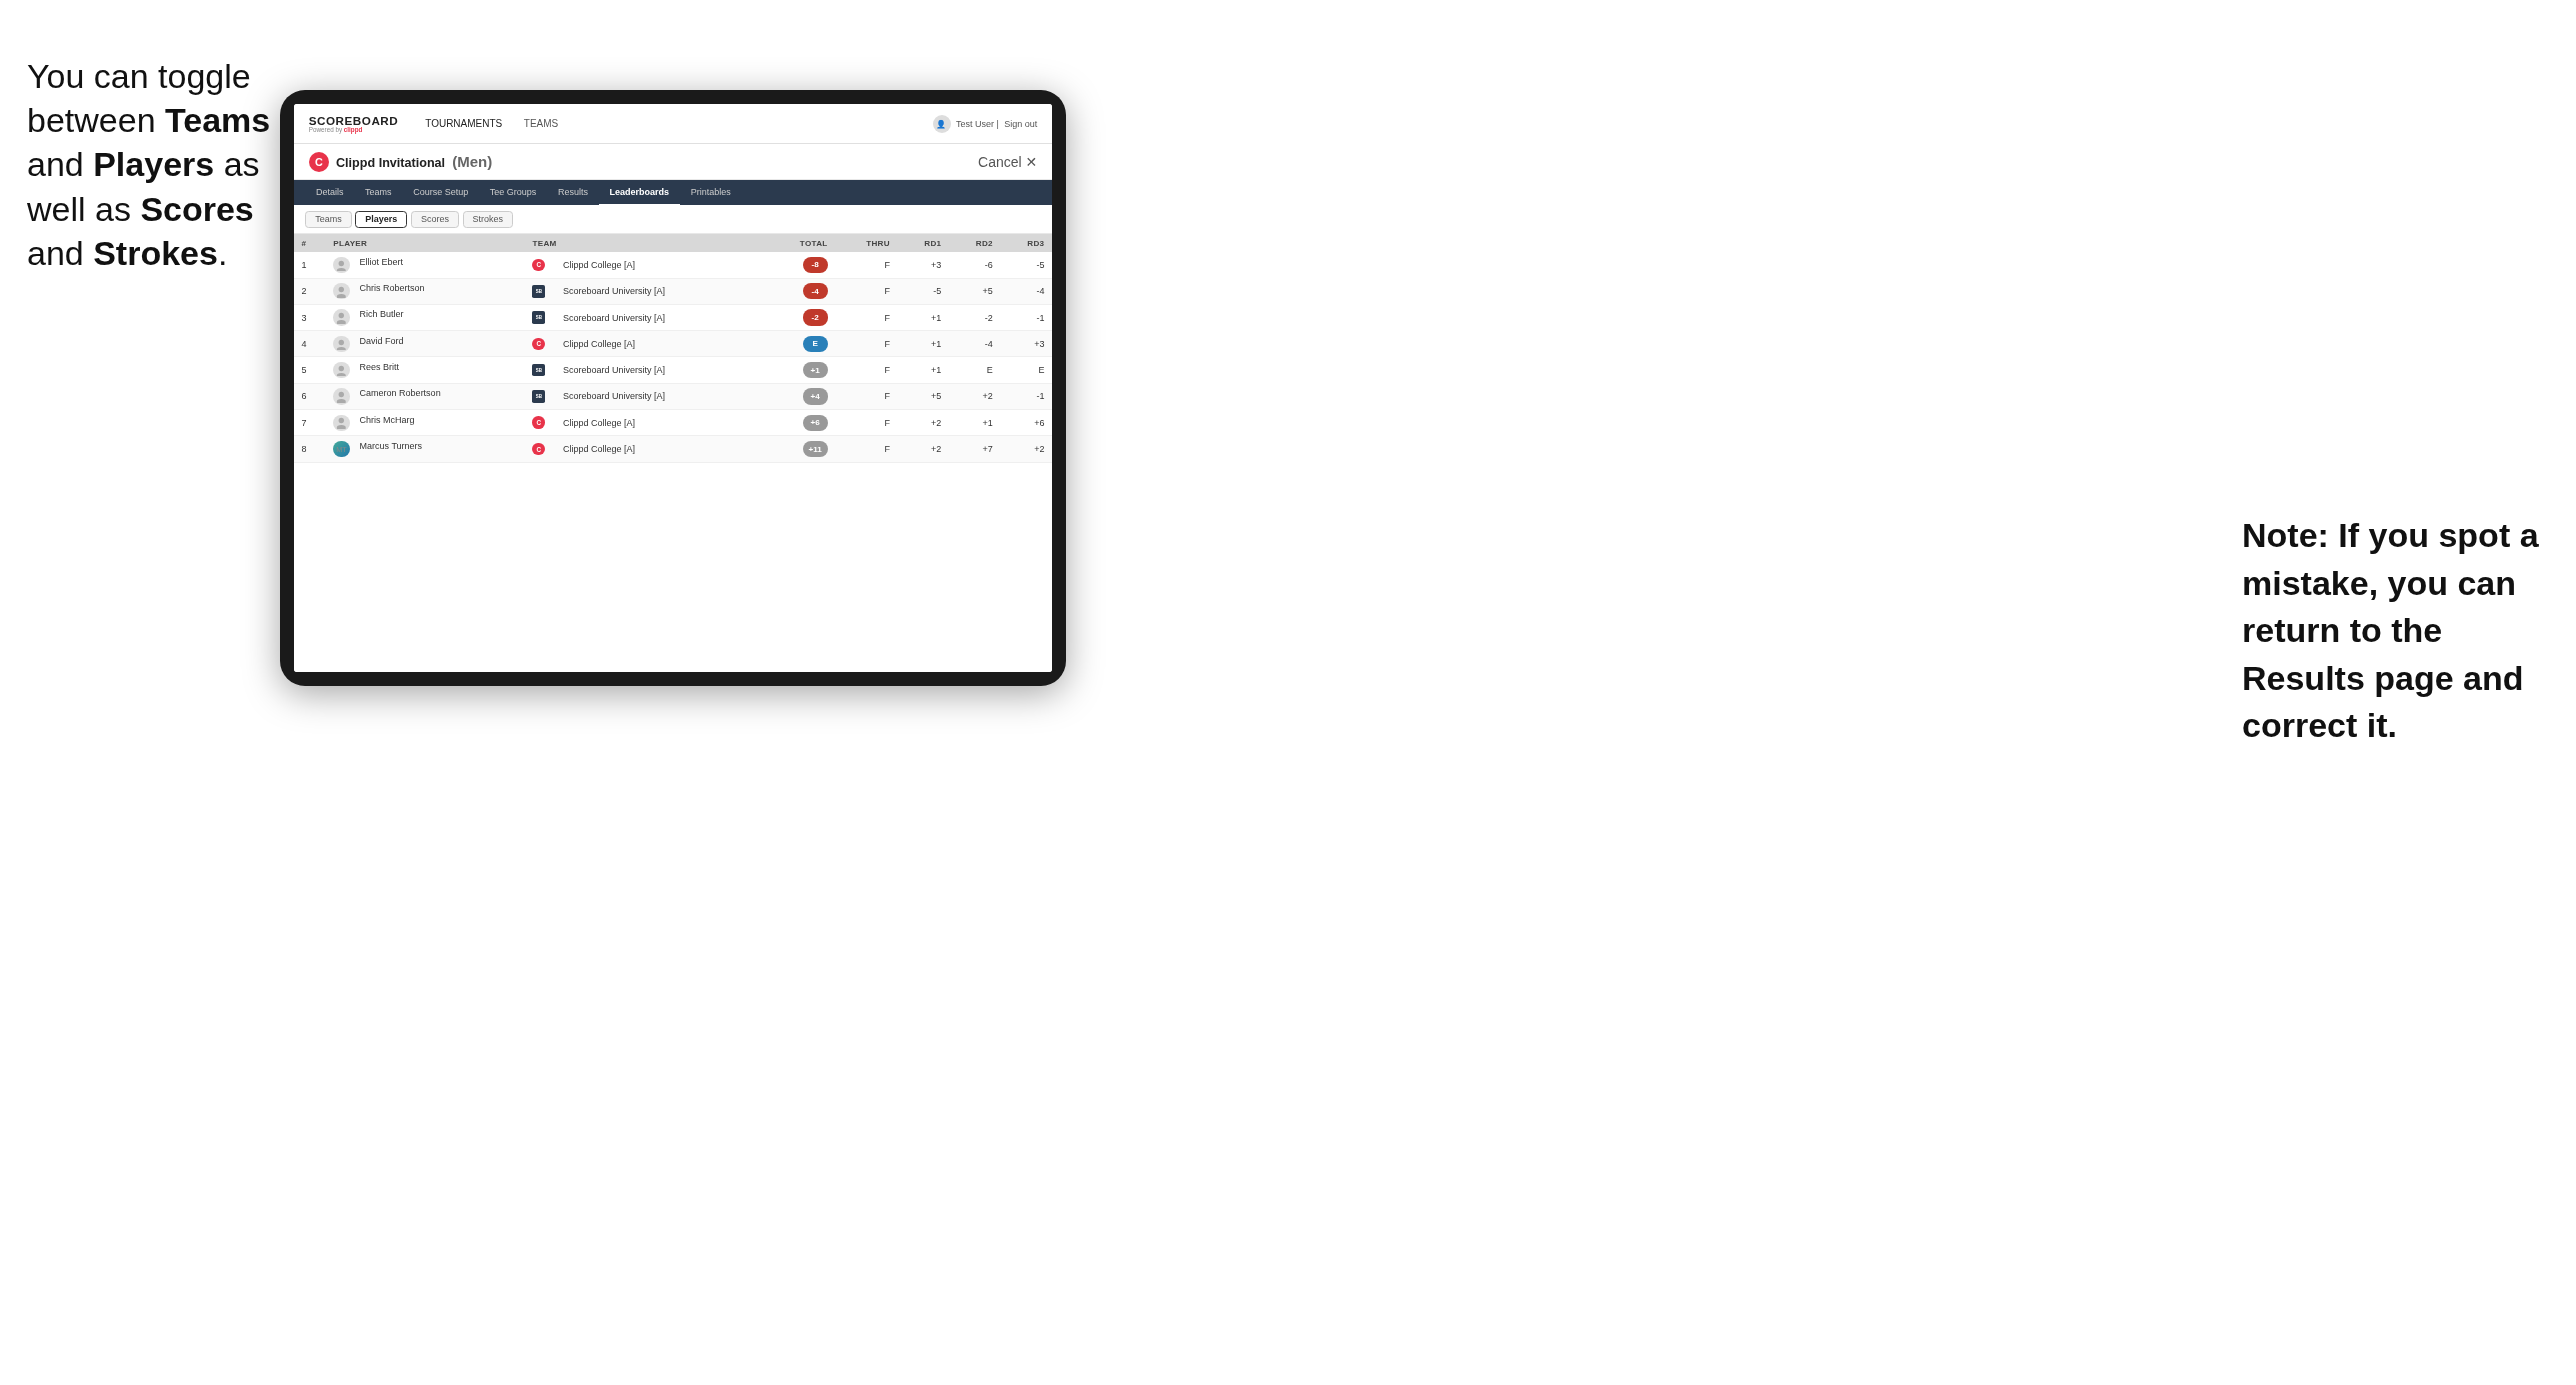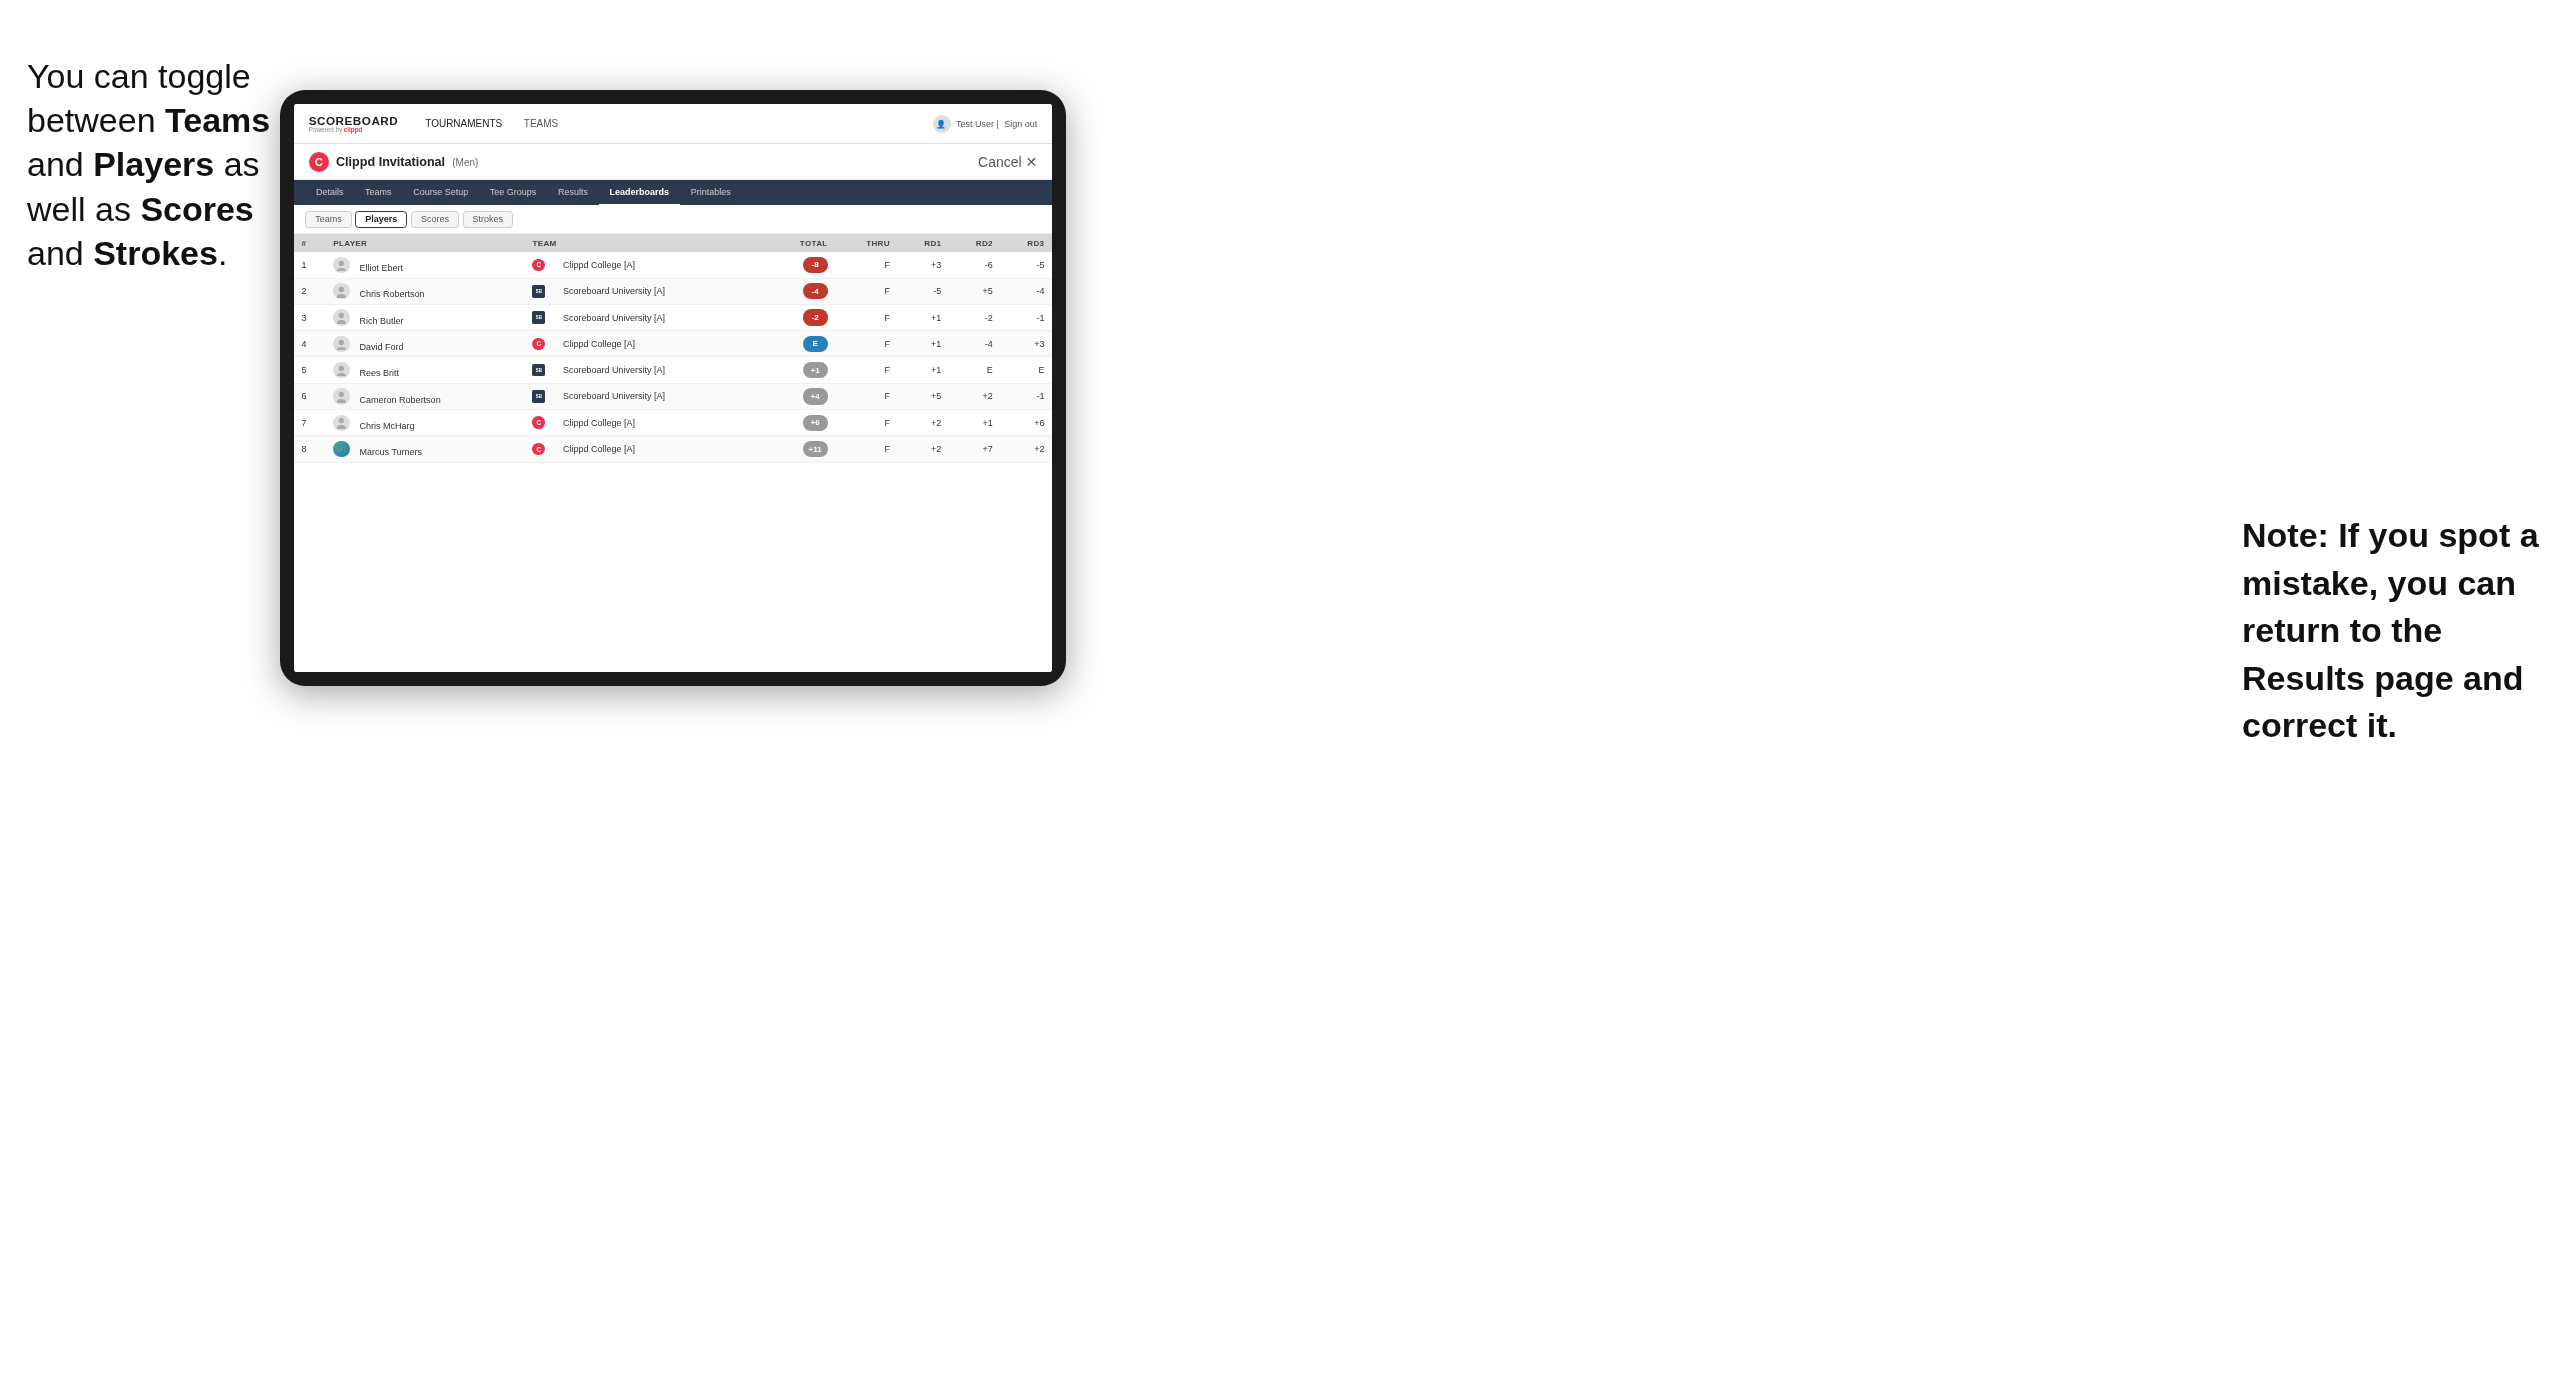--- a/index.html
+++ b/index.html
@@ -253,21 +253,21 @@
       padding: 4.5px 7.2px;
       font-size: 9px;
       color: #333;
       vertical-align: middle;
     }
     tbody td.right {
       text-align: right;
     }
     .player-cell {
       display: flex;
-      align-items: flex-end;
+      align-items: flex-start;
       gap: 10px;
     }
     .player-avatar {
       width: 16.3px;
       height: 16.3px;
       border-radius: 50%;
       background: #ddd;
       display: flex;
       align-items: center;
       justify-content: center;
@@ -366,21 +366,21 @@
         <div class="user-icon-circle">👤</div>
         <span>Test User |</span>
         <a style="color:#555;text-decoration:none;font-size:9px;">Sign out</a>
       </div>
     </div>
 
     <div class="tournament-header">
       <div class="tournament-c-logo">C</div>
       <span class="tournament-title">
         <span>Clippd Invitational</span>
-        <span style="font-weight:400;color:#666;font-size:10px;margin-left:3.6px;">(Men)</span>
+        <span style="font-weight:700;color:#666;font-size:15px;margin-left:3.6px;">(Men)</span>
       </span>
       <span class="tournament-cancel">Cancel ✕</span>
     </div>
 
     <div class="sub-nav">
       <div class="sub-nav-tab">Details</div>
       <div class="sub-nav-tab">Teams</div>
       <div class="sub-nav-tab">Course Setup</div>
       <div class="sub-nav-tab">Tee Groups</div>
       <div class="sub-nav-tab">Results</div>

